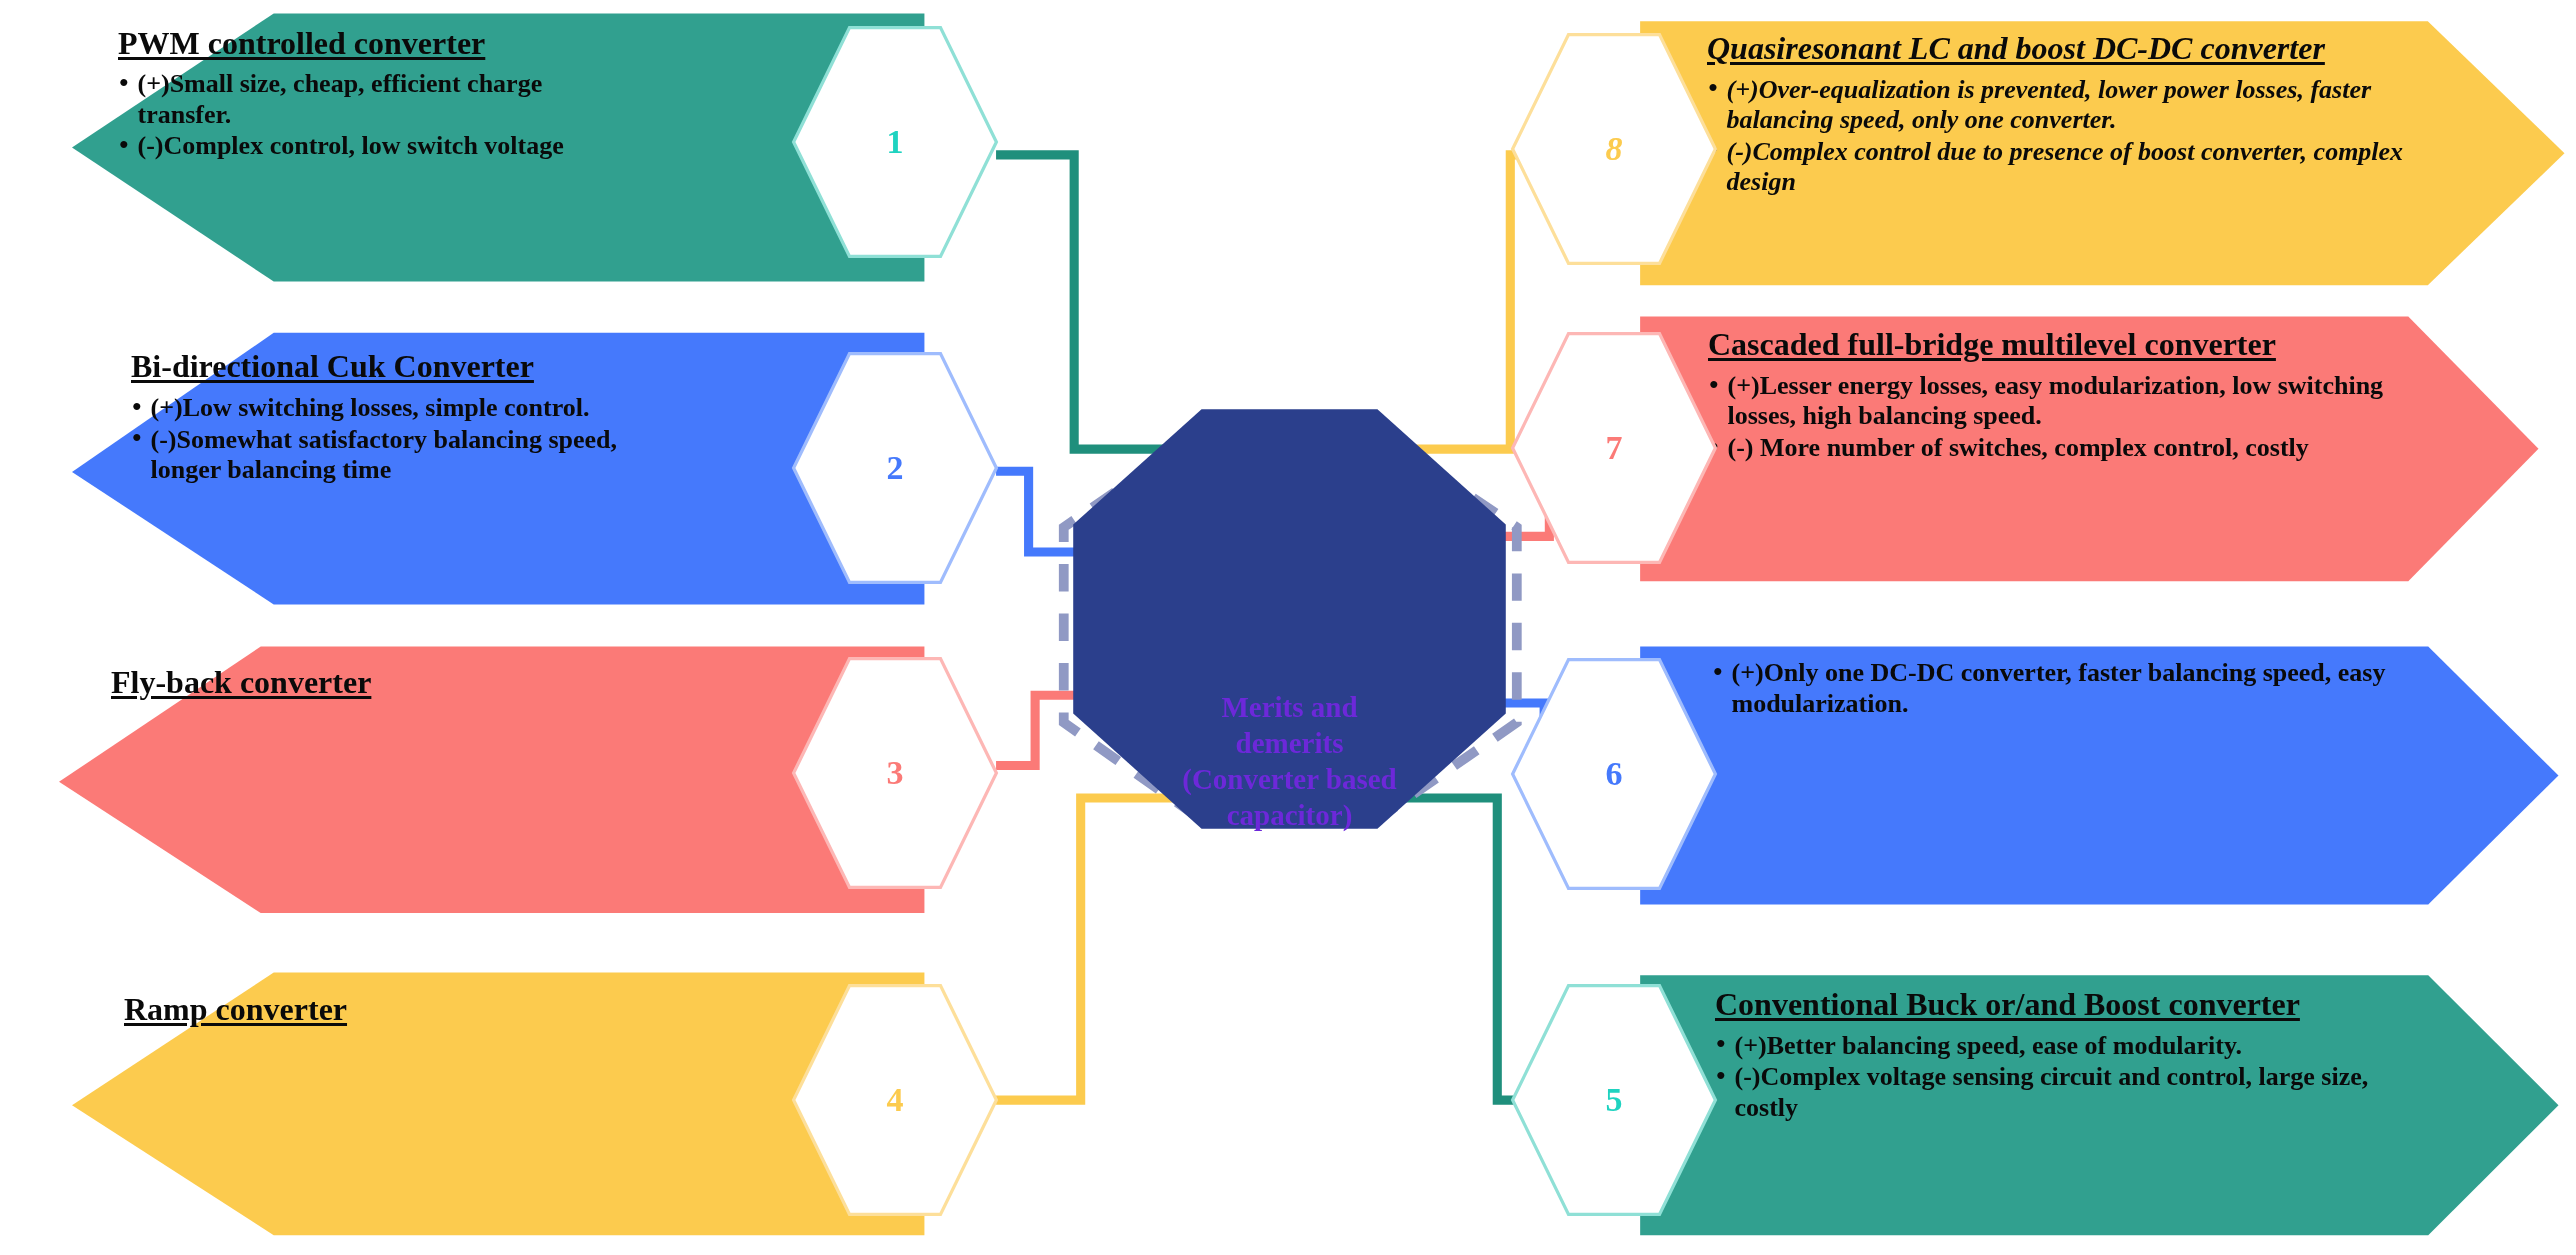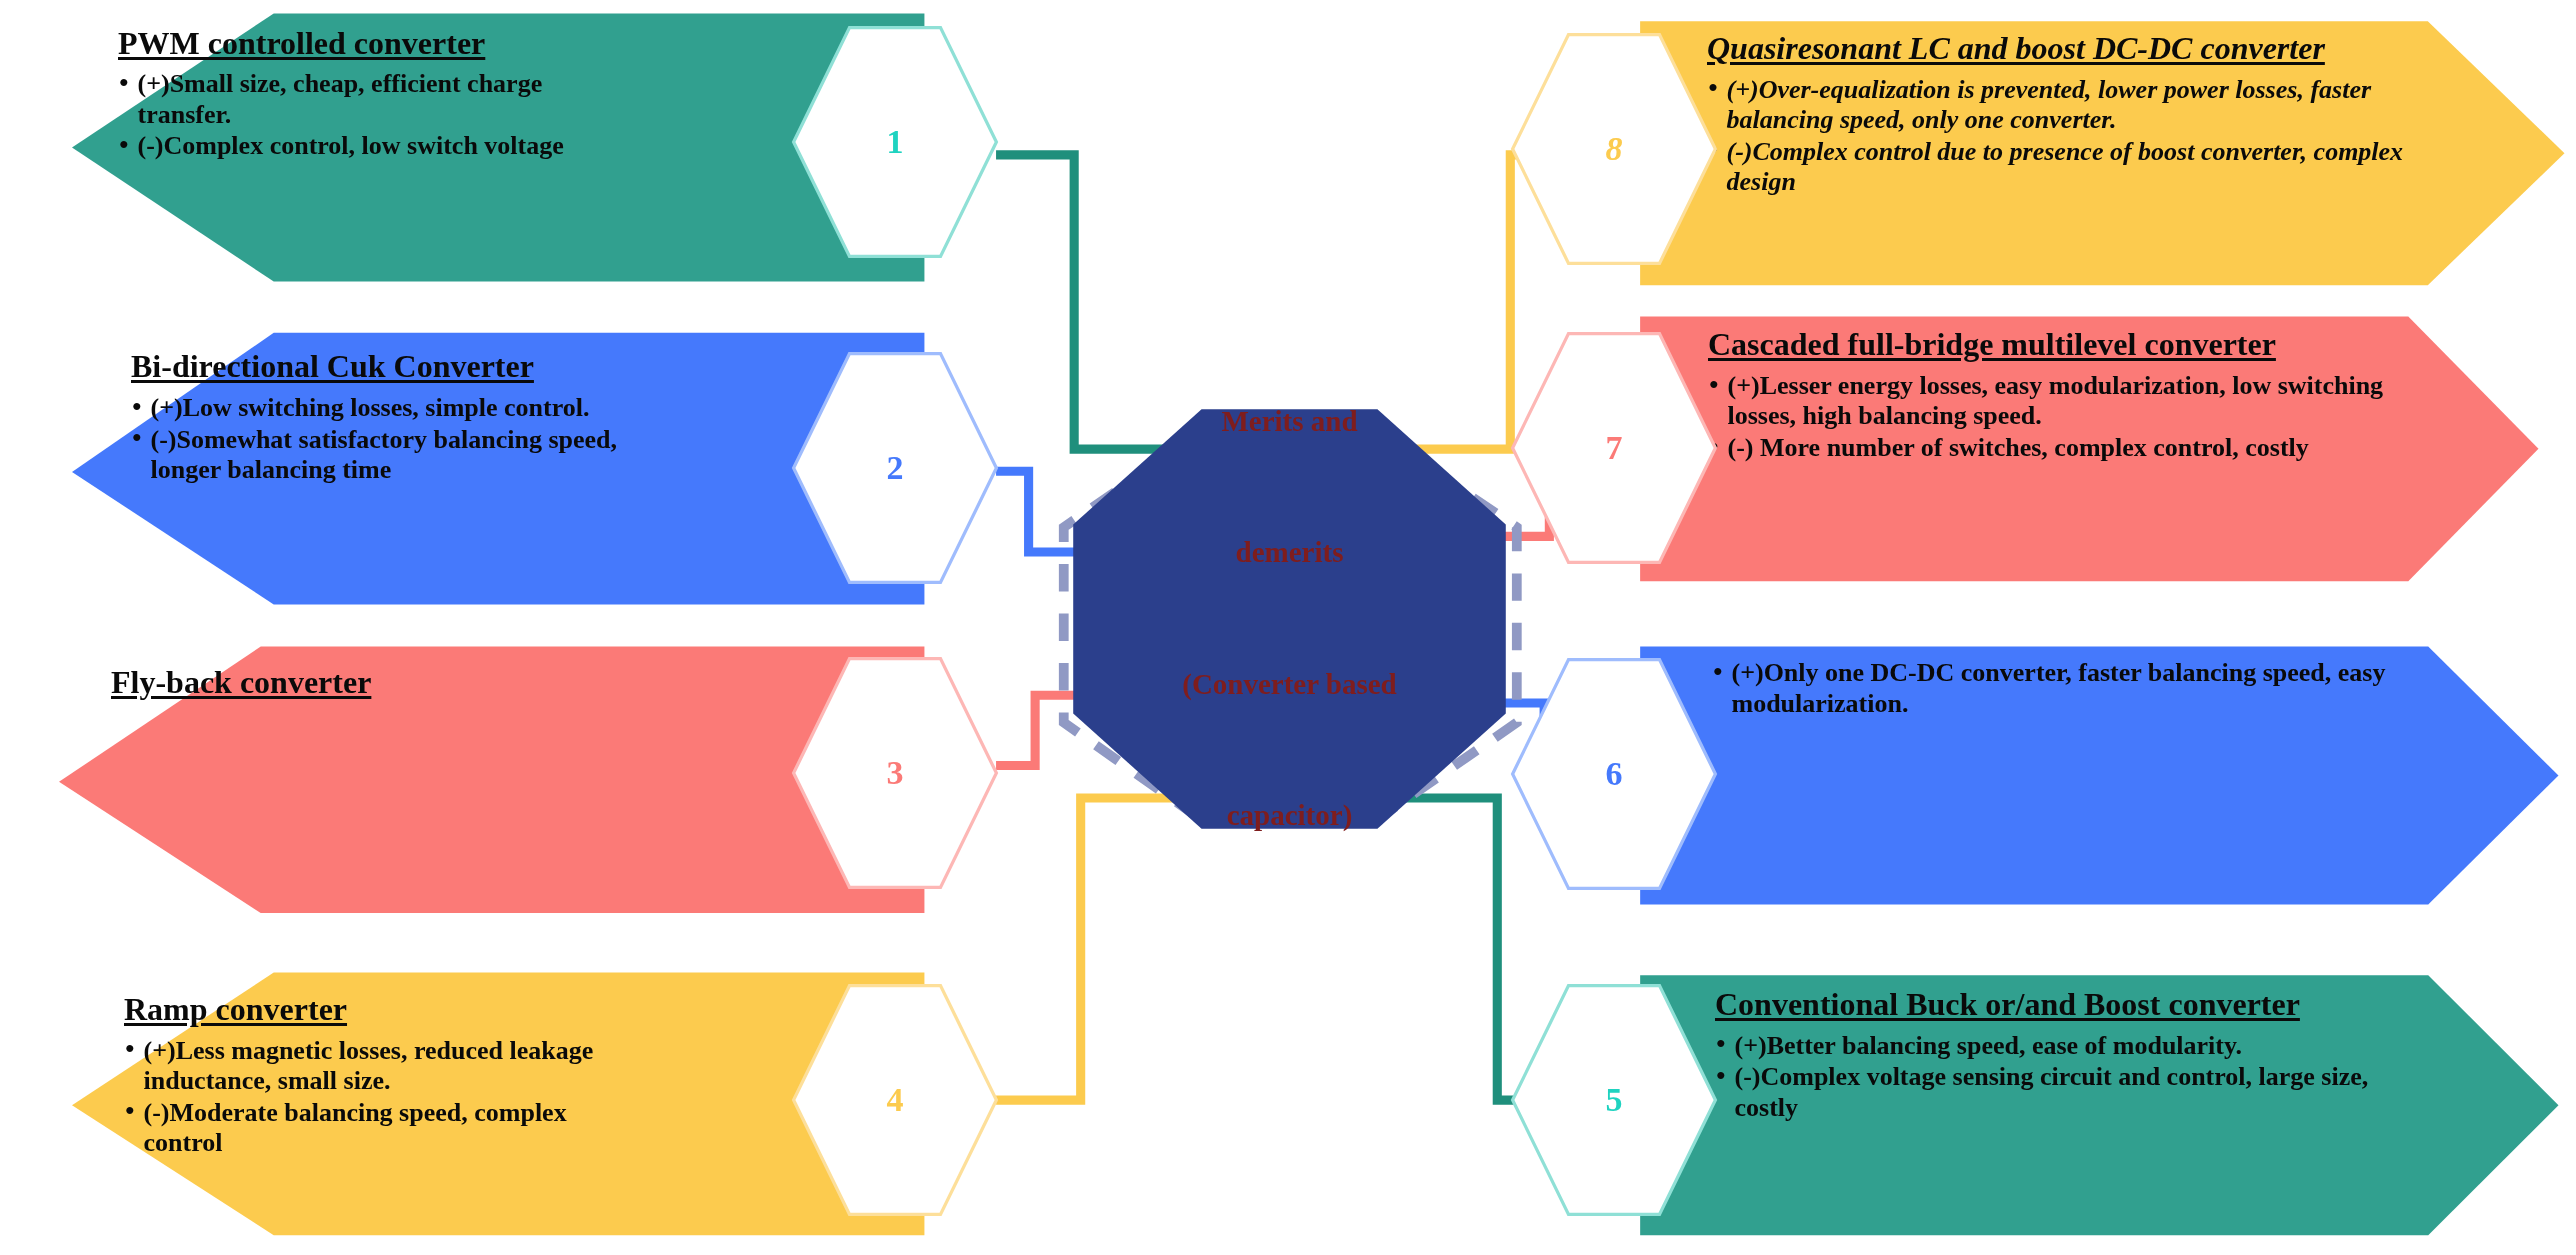--- a/index.html
+++ b/index.html
@@ -53,22 +53,22 @@
     font-size:34px;font-weight:bold;
   }
 
   
   #hub{
     position:absolute;z-index:3;
     left:1068px;top:404px;width:443px;height:430px;
   }
   #hub .hublabel{
     position:absolute;left:0;top:0;width:100%;height:100%;
-    display:flex;flex-direction:column;align-items:center;justify-content:space-between;
-    color:#7f1d1d;font-weight:bold;font-size:29px;line-height:1.24;
+    display:flex;flex-direction:column;align-items:center;justify-content:flex-end;
+    color:#6d28d9;font-weight:bold;font-size:29px;line-height:1.24;
     text-align:center;
     pointer-events:none;
   }
   #hub .hublabel span{display:block;}
 </style>
 </head>
 <body>
 
 <div id="stage">
 
@@ -157,24 +157,20 @@
       <div class="num" style="color:#FB7A77;">3</div>
     </div>
   </div>
 
   <div class="panel" style="left:59px;top:957px;width:937px;height:286px;">
     <svg class="arrow" viewBox="0 0 1440 440" preserveAspectRatio="none">
       <polygon points="1330,24 330,24 20,228 330,428 1330,428" fill="#FCCB4E"></polygon>
     </svg>
     <div class="txt" style="left:65px;top:34px;width:527px;">
       <div class="ptitle">Ramp converter</div>
-      <ul>
-        <li>(+)Less magnetic losses, reduced leakage inductance, small size.</li>
-        <li>(-)Moderate balancing speed, complex control</li>
-      </ul>
     </div>
     <div class="hexcell" style="left:732px;top:26px;">
       <svg viewBox="0 0 320 360" style="position:absolute;left:0;top:0;width:100%;height:100%;">
         <polygon points="90,4 230,4 316,180 230,356 90,356 4,180" fill="#ffffff" stroke="#FDDF9A" stroke-width="5"></polygon>
       </svg>
       <div class="num" style="color:#FCCB4E;">4</div>
     </div>
   </div>
 
   <div class="panel" style="left:1562px;top:6.5px;width:1009px;height:286px;font-style:italic;">

